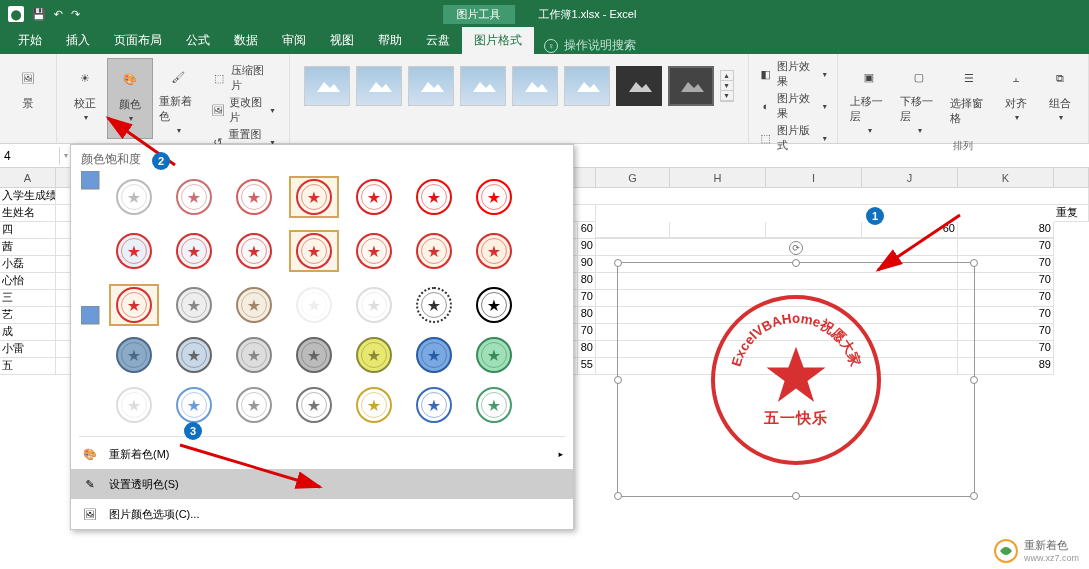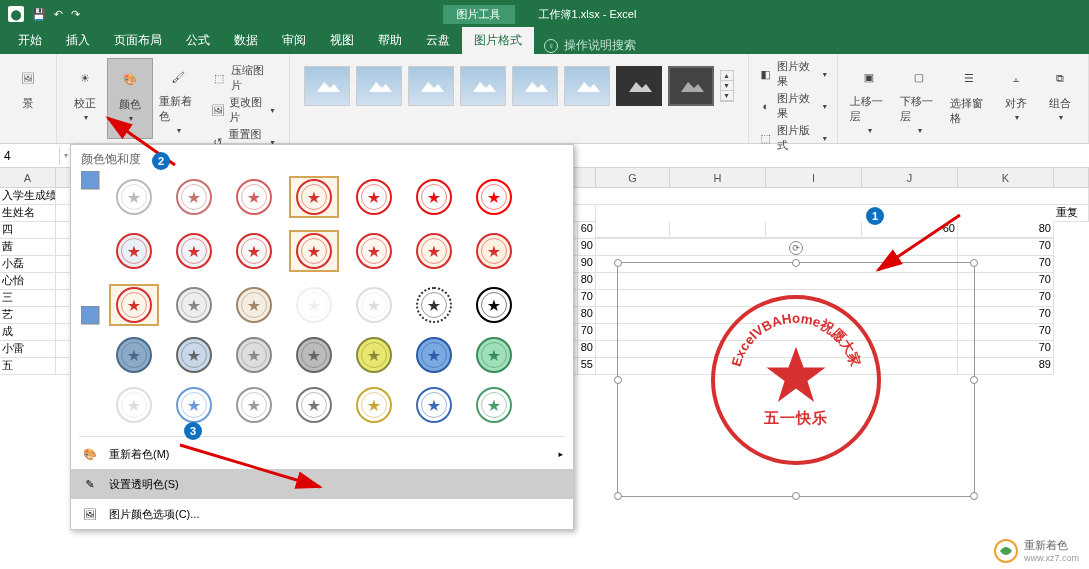--- a/index.html
+++ b/index.html
@@ -233,20 +233,21 @@
           <div class="ribbon-icon-lg">⫠</div>
           <span>对齐</span>
           <span class="dropdown-caret">▾</span>
         </div>
       <div class="ribbon-btn-large">
           <div class="ribbon-icon-lg">⧉</div>
           <span>组合</span>
           <span class="dropdown-caret">▾</span>
         </div>
     </div>
+    <div class="group-label">排列</div>
   </div>
 </div>
 
 <div class="formula-bar">
   <div class="name-box">4</div>
   <span style="padding:0 4px;color:#999;font-size:8px;">▾</span>
   <div class="fx-area"><i>fx</i></div>
 </div>
 
 <div class="grid-area">

